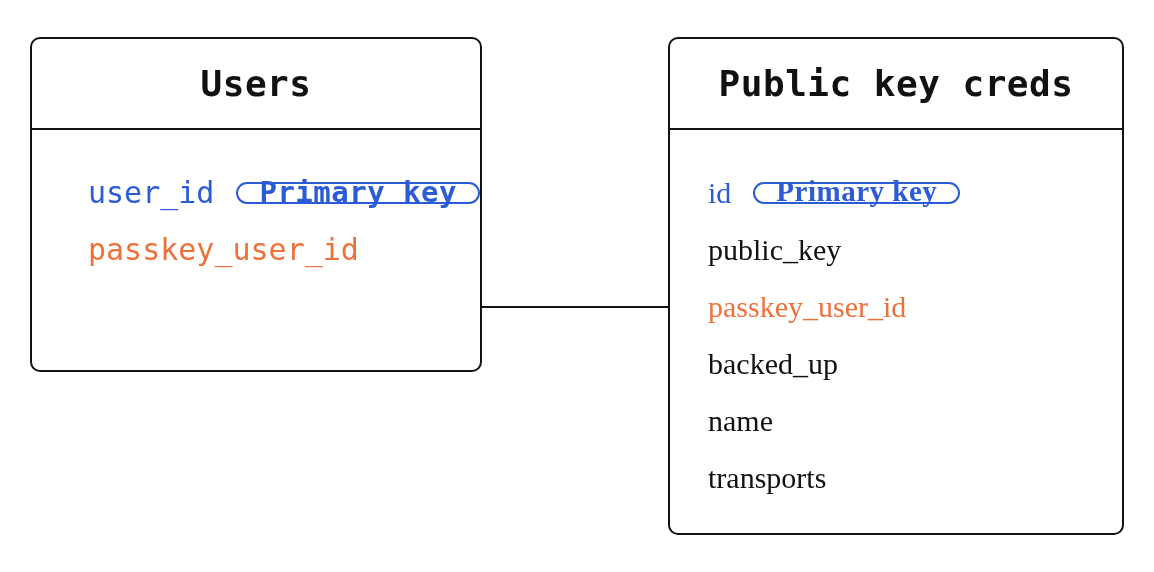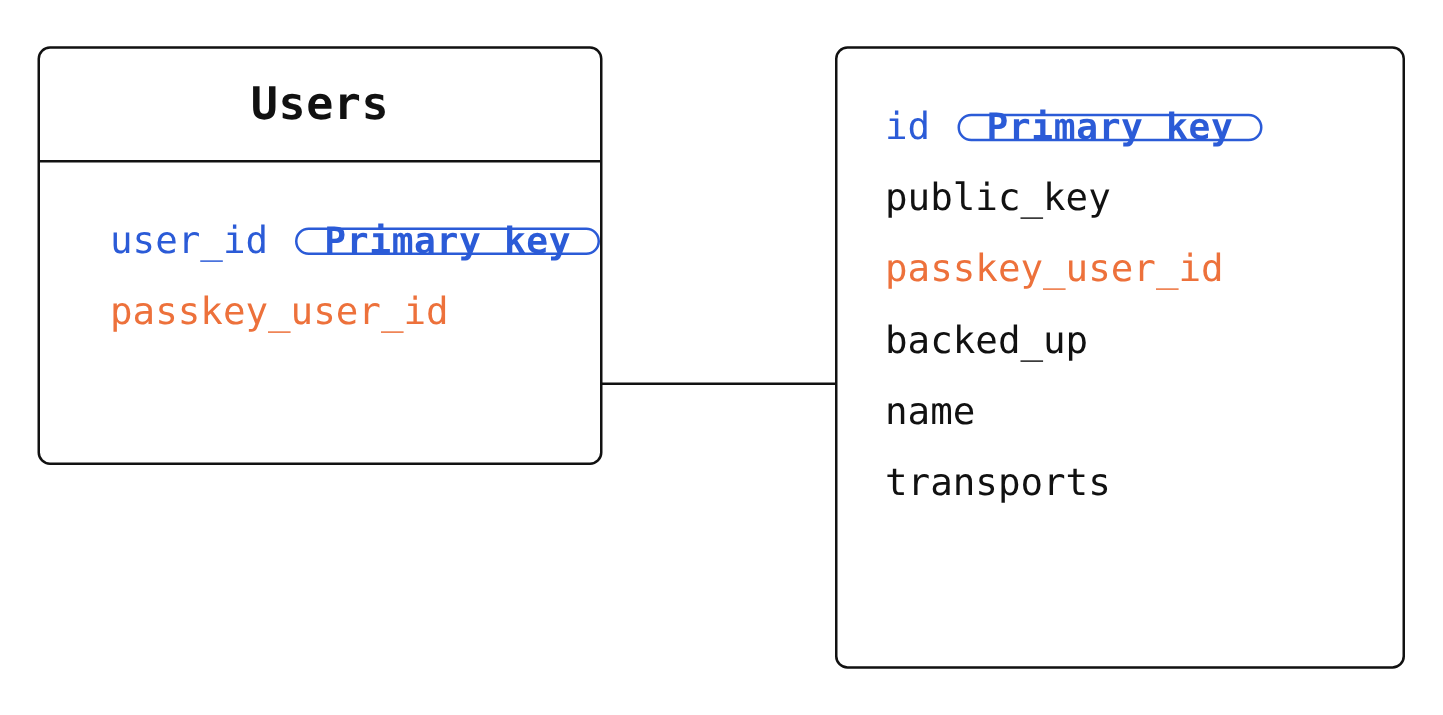--- a/index.html
+++ b/index.html
@@ -30,21 +30,21 @@
   }
   .table-title {
     font-size: 36px;
     font-weight: bold;
     color: var(--ink, #111111);
     letter-spacing: 0.5px;
     white-space: nowrap;
   }
   .table-body { padding-top: 34px; }
   .table-users .table-body { padding-left: 56px; }
-  .table-creds .table-body { padding-left: 38px; }
+  .table-creds .table-body { padding-left: 38px; font-family: Liberation Serif, serif; }
   .row {
     height: 57px;
     display: flex;
     align-items: center;
     white-space: nowrap;
   }
   .field-name { font-size: 30px; }
   .fld-blue   { color: var(--blue,   #2B5BD7); }
   .fld-black  { color: var(--ink,    #111111); }
   .fld-orange { color: var(--orange, #ED713B); }
@@ -88,20 +88,23 @@
         <span class="field-name fld-blue">user_id</span>
         <span class="badge">Primary key</span>
       </div>
       <div class="row">
         <span class="field-name fld-orange">passkey_user_id</span>
       </div>
     </div>
   </div>
 
   <div class="table table-creds">
+    <div class="table-header">
+      <span class="table-title">Public key creds</span>
+    </div>
     <div class="table-body">
       <div class="row">
         <span class="field-name fld-blue">id</span>
         <span class="badge">Primary key</span>
       </div>
       <div class="row">
         <span class="field-name fld-black">public_key</span>
       </div>
       <div class="row">
         <span class="field-name fld-orange">passkey_user_id</span>

